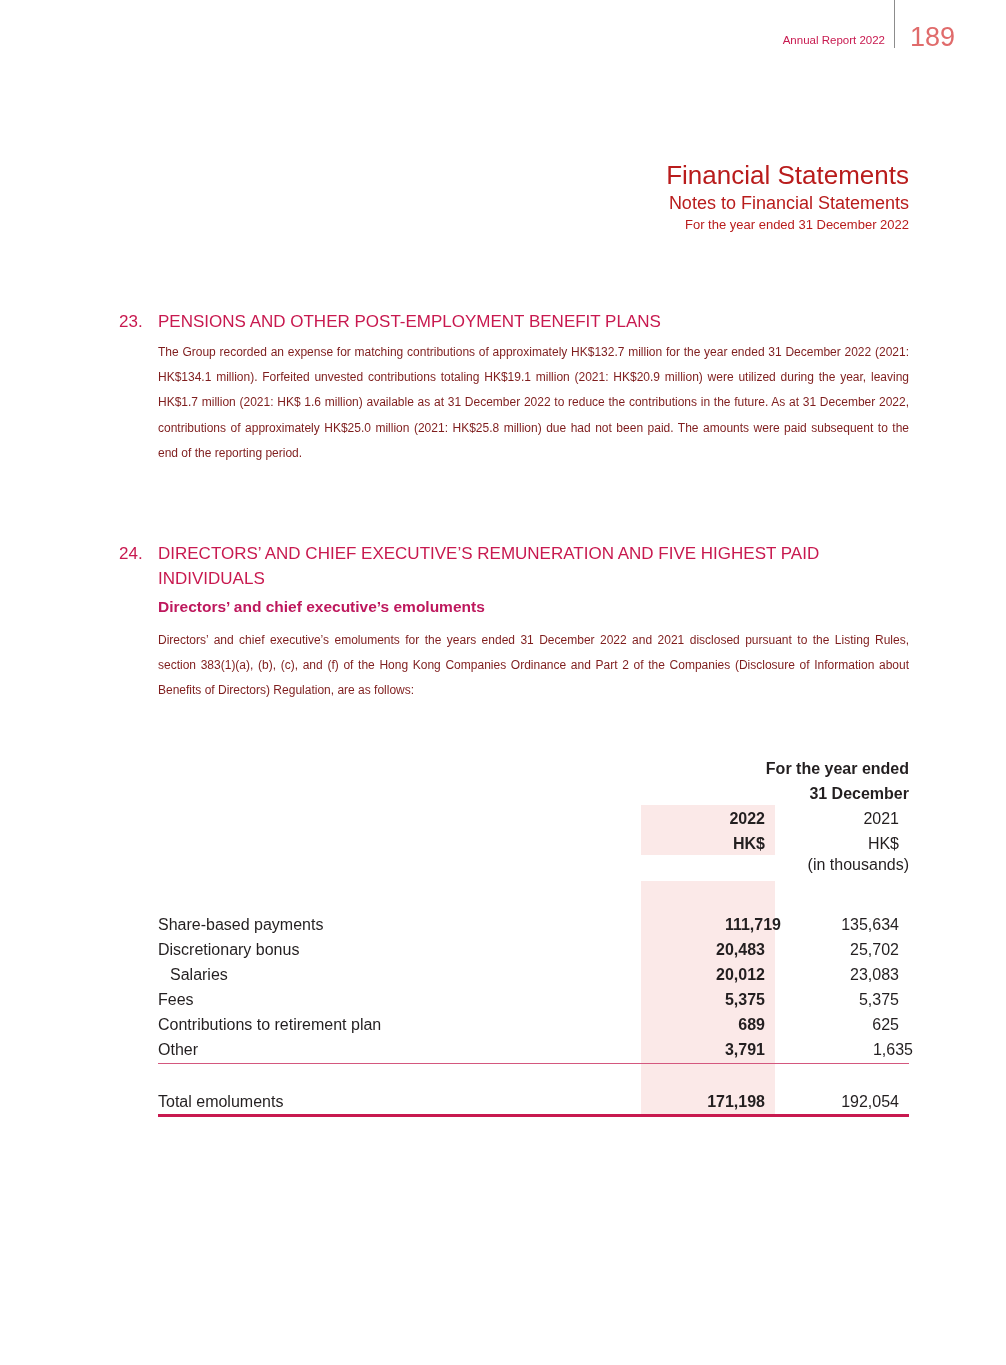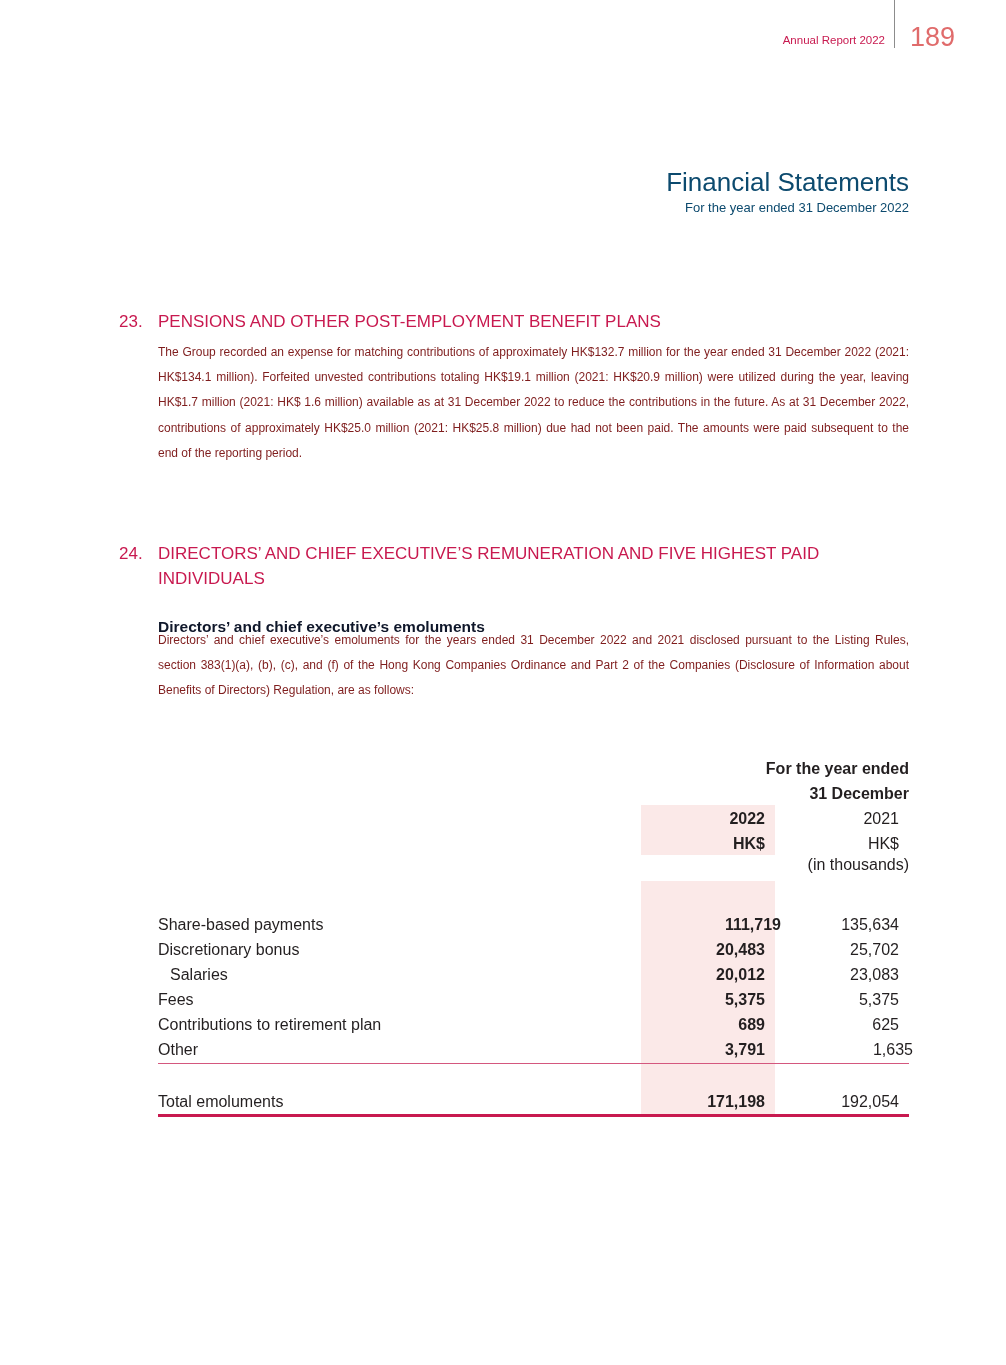--- a/index.html
+++ b/index.html
@@ -2,52 +2,53 @@
 <html><head>
 <meta charset="utf-8">
 <style>
   html, body { margin:0; padding:0; background:#ffffff; }
   body { width:1006px; height:1365px; position:relative; overflow:hidden;
          font-family:"Liberation Sans", sans-serif; color:#231f20; }
   .hdr-label { position:absolute; top:34px; right:121px; font-size:11.5px; color:#c8194f; }
   .hdr-rule { position:absolute; left:894px; top:0; width:1px; height:48px; background:#8c8c8c; }
   .hdr-page { position:absolute; left:910px; top:22px; font-size:27px; color:#e06b6b; font-weight:normal; }
 
-  .title-block { position:absolute; right:97px; top:166px; text-align:right; color:#0c4a6e; }
+  .title-block { position:absolute; right:97px; top:159px; text-align:right; color:#b91c1c; }
   .title-main { font-size:26px; line-height:32px; }
   .title-sub { font-size:18px; line-height:24px; margin-top:0px; }
   .title-period { font-size:13px; line-height:20px; }
 
   .sec-heading { position:absolute; left:119px; color:#c8194f; font-size:17px; line-height:25px; }
   .sec-heading .num { display:inline-block; width:39px; }
   .sec-heading .txt { display:inline-block; vertical-align:top; width:750px; }
 
   .para { position:absolute; left:158px; width:751px; font-size:12px; line-height:25.2px;
           text-align:justify; color:#7f1d1d; }
-  .subhead { position:absolute; left:158px; top:618px; font-size:15.5px; font-weight:bold; color:#0f172a; }
+  .subhead { position:absolute; left:158px; top:598px; font-size:15.5px; font-weight:bold; color:#be185d; }
 
   .col-shade { position:absolute; left:641px; width:134px; background:#fbe9e8; }
   .tbl-txt { position:absolute; font-size:16px; line-height:25px; }
   .hdr-center { left:641px; width:268px; text-align:right; }
   .b { font-weight:bold; }
   .num22 { left:641px; width:124px; text-align:right; font-weight:bold; }
   .num21 { left:775px; width:124px; text-align:right; }
   .rowlabel { left:158px; width:470px; }
   .rule-thin { position:absolute; left:158px; width:751px; height:1px; background:#d4577e; }
   .rule-thick { position:absolute; left:158px; width:751px; height:3px; background:#c8194f; }
 </style>
 </head>
 <body>
 
 <div class="hdr-label">Annual Report 2022</div>
 <div class="hdr-rule"></div>
 <div class="hdr-page">189</div>
 
 <div class="title-block">
   <div class="title-main">Financial Statements</div>
+  <div class="title-sub">Notes to Financial Statements</div>
   <div class="title-period">For the year ended 31 December 2022</div>
 </div>
 
 <div class="sec-heading" style="top:309px;">
   <span class="num">23.</span><span class="txt">PENSIONS AND OTHER POST-EMPLOYMENT BENEFIT PLANS</span>
 </div>
 <div class="para" style="top:340px;">The Group recorded an expense for matching contributions of approximately HK$132.7 million for the year ended 31 December 2022 (2021: HK$134.1 million). Forfeited unvested contributions totaling HK$19.1 million (2021: HK$20.9 million) were utilized during the year, leaving HK$1.7 million (2021: HK$ 1.6 million) available as at 31 December 2022 to reduce the contributions in the future. As at 31 December 2022, contributions of approximately HK$25.0 million (2021: HK$25.8 million) due had not been paid. The amounts were paid subsequent to the end of the reporting period.</div>
 
 <div class="sec-heading" style="top:541px;">
   <span class="num">24.</span><span class="txt">DIRECTORS’ AND CHIEF EXECUTIVE’S REMUNERATION AND FIVE HIGHEST PAID INDIVIDUALS</span>

